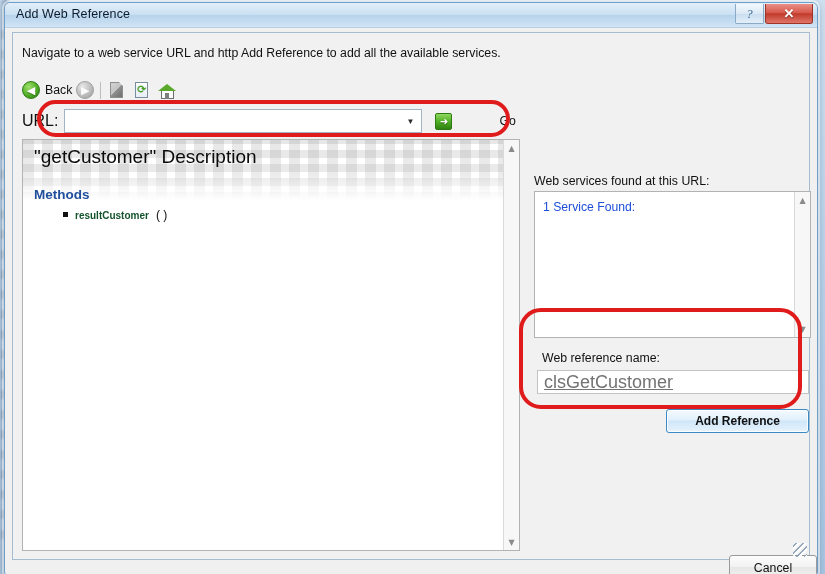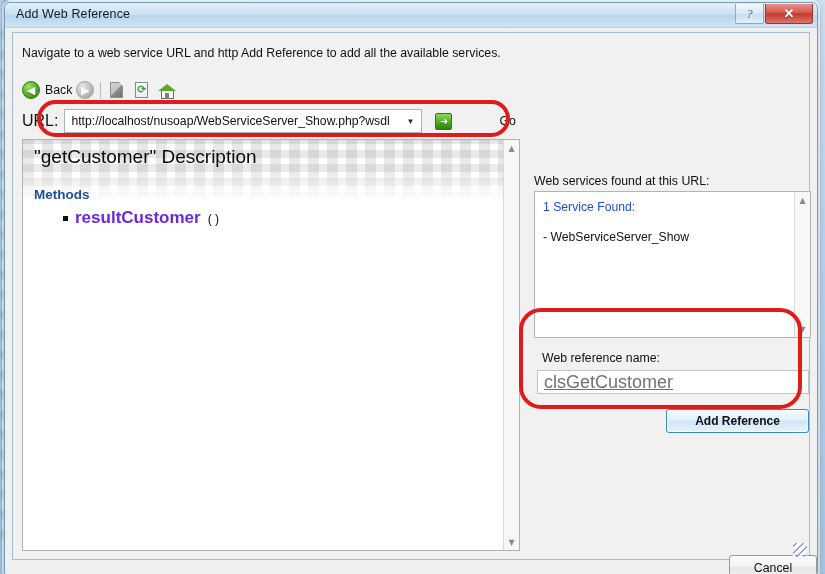--- a/index.html
+++ b/index.html
@@ -348,22 +348,22 @@
   }
   .bullet-sq {
     width: 5px; height: 5px;
     background: #111;
     display: inline-block;
     position: relative;
     top: -2px;
   }
   .method-name {
     font-weight: bold;
-    color: #6d28d9;
-    font-size: 17px;
+    color: #14532d;
+    font-size: 10px;
   }
   .method-paren {
     color: #111;
     font-size: 12.2px;
   }
 
   
   .vscroll {
     position: absolute;
     right: 0; top: 0;
@@ -540,21 +540,20 @@
       <div class="tb-icon icon-home">
         <span class="roof"></span>
           <span class="body"></span>
           <span class="door"></span>
       </div>
     </div>
 
     <div class="url-row">
       <span class="url-label">URL:</span>
       <div class="url-combo">
-        <input type="text" value="http://localhost/nusoap/WebServiceServer_Show.php?wsdl" style="">
         <span class="combo-arrow">▼</span>
       </div>
       <div class="go-btn">
         <span class="go-icon">➜</span>
         <span class="go-label">Go</span>
       </div>
     </div>
 
     <div class="desc-panel">
       <div class="watermark"></div>
@@ -569,21 +568,20 @@
       </div>
       <div class="vscroll">
         <div class="arr up">▲</div>
         <div class="arr down">▼</div>
       </div>
     </div>
 
     <div class="right-label services-label">Web services found at this URL:</div>
     <div class="services-box">
       <div class="svc-count">1 Service Found:</div>
-      <div class="svc-item">- WebServiceServer_Show</div>
       <div class="vscroll">
         <div class="arr up">▲</div>
         <div class="arr down">▼</div>
       </div>
     </div>
 
     <div class="right-label refname-label">Web reference name:</div>
     <div class="refname-box">
       <input type="text" value="clsGetCustomer" style="">
     </div>

